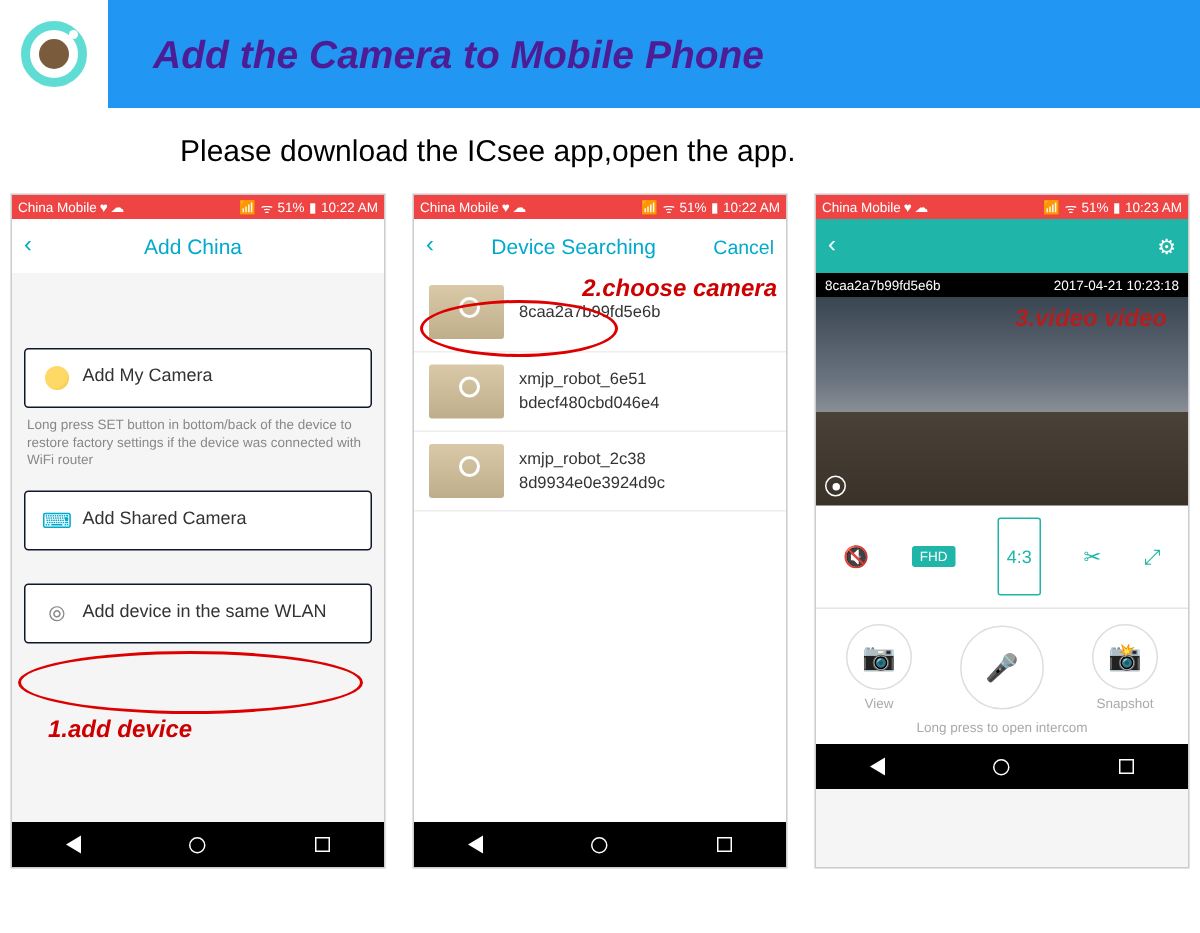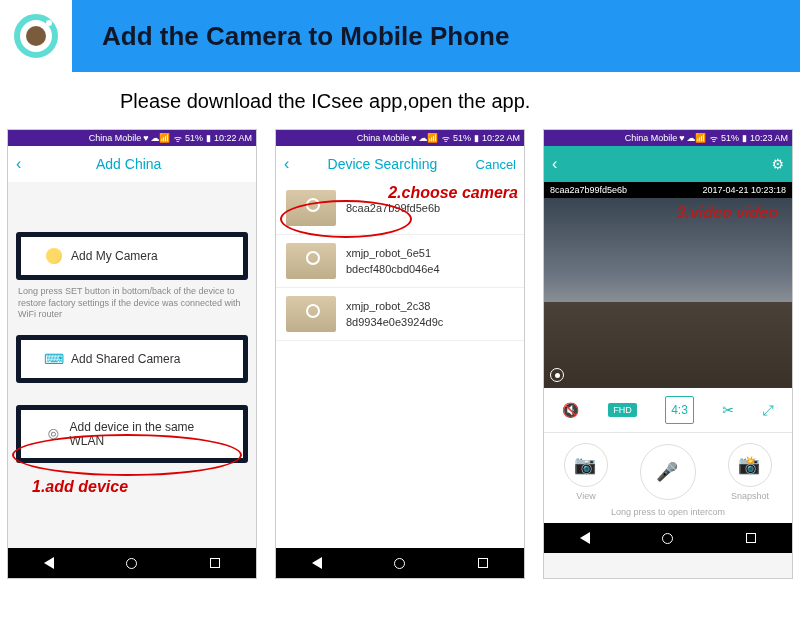--- a/index.html
+++ b/index.html
@@ -4,68 +4,68 @@
 <style>
   * { box-sizing: border-box; margin: 0; padding: 0; }
   body { font-family: Arial, sans-serif; background: #fff; width: 800px; }
   
   .header { display: flex; align-items: center; background: #2196f3; height: 72px; }
   .logo-box { width: 72px; height: 72px; background: #fff; margin-right: 30px; display: flex; align-items: center; justify-content: center; }
   .logo { width: 60px; height: 60px; border-radius: 12px; background: #fff; display: flex; align-items: center; justify-content: center; position: relative; }
   .logo-ring { width: 44px; height: 44px; border: 6px solid #5fddd4; border-radius: 50%; display: flex; align-items: center; justify-content: center; }
   .logo-center { width: 20px; height: 20px; background: #7a5c3c; border-radius: 50%; }
   .logo-dot { position: absolute; top: 14px; right: 14px; width: 6px; height: 6px; background: #fff; border-radius: 50%; }
-  .header-title { color: #0f172a; font-size: 26px; font-weight: bold; }
+  .header-title { color: #4c1d95; font-size: 26px; font-weight: bold; font-style: italic; }
   
   .subheading { padding: 18px 40px 12px 120px; font-size: 20px; color: #000; }
   
   .phones { display: flex; justify-content: space-around; padding: 4px 4px 30px; gap: 12px; }
   .phone { width: 250px; height: 450px; background: #f5f5f5; border: 1px solid #ccc; display: flex; flex-direction: column; font-size: 11px; }
   
-  .status-bar { height: 16px; background: #4c1d95; color: #fff; display: flex; justify-content: flex-end; align-items: center; padding: 0 4px; font-size: 9px; }
+  .status-bar { height: 16px; background: #ef4444; color: #fff; display: flex; justify-content: space-between; align-items: center; padding: 0 4px; font-size: 9px; }
   .status-left { display: flex; align-items: center; gap: 2px; }
   .status-right { display: flex; align-items: center; gap: 3px; }
   
   .app-header { height: 36px; display: flex; align-items: center; justify-content: space-between; padding: 0 8px; background: #fff; }
   .app-header-teal { background: #1fb5a8; color: #fff; }
   .back-arrow { color: #0ac; font-size: 16px; }
   .back-arrow-w { color: #fff; font-size: 16px; }
   .app-title { color: #0ac; font-size: 14px; flex: 1; text-align: center; }
   .app-title-w { color: #fff; font-size: 14px; flex: 1; text-align: center; }
   .cancel { color: #0ac; font-size: 13px; }
   .gear { color: #fff; font-size: 14px; }
   
   .body-area { flex: 1; background: #f5f5f5; padding: 8px; position: relative; overflow: hidden; }
   .body-white { background: #fff; padding: 0; }
   
-  .option-card { background: #fff; border: 5px solid #0f172a; border-radius: 3px; padding: 10px 24px; margin-bottom: 6px; display: flex; align-items: center; gap: 8px; font-size: 12px; color: #333; }
+  .option-card { background: #fff; border: 1px solid #0f172a; border-radius: 3px; padding: 10px 12px; margin-bottom: 6px; display: flex; align-items: flex-start; gap: 8px; font-size: 12px; color: #333; }
   .option-icon { width: 18px; height: 18px; display: flex; align-items: center; justify-content: center; }
   .moon { width: 16px; height: 16px; border-radius: 50%; background: radial-gradient(circle at 35% 35%, #ffd966 60%, #f0b030 100%); }
   .kb-icon { color: #0ac; font-size: 14px; }
   .wifi-icon { color: #888; font-size: 14px; }
   .help-text { font-size: 9px; color: #888; line-height: 1.3; padding: 0 2px 14px; }
   .spacer-42 { height: 42px; }
   
   .red-oval { position: absolute; border: 2px solid #d00; border-radius: 50%; pointer-events: none; }
   .annotation { position: absolute; font-size: 16px; font-weight: bold; font-style: italic; }
   .ann-red { color: #c00; }
   .ann-dark { color: #b02020; }
   
   .device-row { display: flex; align-items: center; padding: 8px 10px; border-bottom: 1px solid #eee; gap: 10px; }
   .thumb { width: 50px; height: 36px; background: linear-gradient(#d9c9a8,#bfae8a); border-radius: 2px; position: relative; }
   .thumb::after { content: ""; position: absolute; top: 8px; left: 20px; width: 10px; height: 10px; border: 2px solid #fff; border-radius: 50%; }
   .dev-id { font-size: 11px; color: #333; line-height: 1.5; }
   
   .cam-info { background: #000; color: #fff; display: flex; justify-content: space-between; padding: 3px 6px; font-size: 9px; }
-  .video-frame { height: 190px; background: linear-gradient(180deg, #3a4552 0%, #6a7380 40%, #8a8f95 55%, #4a4238 55%, #3a3228 100%); position: relative; }
+  .video-frame { height: 139px; background: linear-gradient(180deg, #3a4552 0%, #6a7380 40%, #8a8f95 55%, #4a4238 55%, #3a3228 100%); position: relative; }
   .rec-dot { position: absolute; bottom: 6px; left: 6px; width: 14px; height: 14px; border: 1.5px solid #fff; border-radius: 50%; display: flex; align-items: center; justify-content: center; }
   .rec-dot::after { content: ""; width: 5px; height: 5px; background: #fff; border-radius: 50%; }
   
   .ctrl-row1 { display: flex; justify-content: space-around; align-items: center; padding: 8px 4px; border-bottom: 1px solid #e5e5e5; background: #fff; }
-  .ctrl-icon { color: #1fb5a8; font-size: 12px; border: 1px solid #1fb5a8; padding: 6px 5px; border-radius: 2px; }
+  .ctrl-icon { color: #1fb5a8; font-size: 12px; border: 1px solid #1fb5a8; padding: 18px 5px; border-radius: 2px; }
   .ctrl-icon-nb { color: #1fb5a8; font-size: 14px; }
   .fhd-badge { background: #1fb5a8; color: #fff; font-size: 9px; padding: 2px 5px; border-radius: 2px; }
   
   .ctrl-row2 { display: flex; justify-content: space-around; align-items: center; padding: 10px 4px 4px; background: #fff; }
   .ctrl-btn { display: flex; flex-direction: column; align-items: center; gap: 4px; color: #aaa; font-size: 9px; }
   .ctrl-circle { width: 44px; height: 44px; border: 1px solid #ddd; border-radius: 50%; display: flex; align-items: center; justify-content: center; color: #bbb; font-size: 18px; }
   .mic-circle { width: 56px; height: 56px; }
   .hint { text-align: center; font-size: 9px; color: #aaa; padding: 2px 0 6px; background: #fff; }
   
   .nav-bar { height: 30px; background: #000; display: flex; justify-content: space-around; align-items: center; color: #fff; font-size: 12px; }

